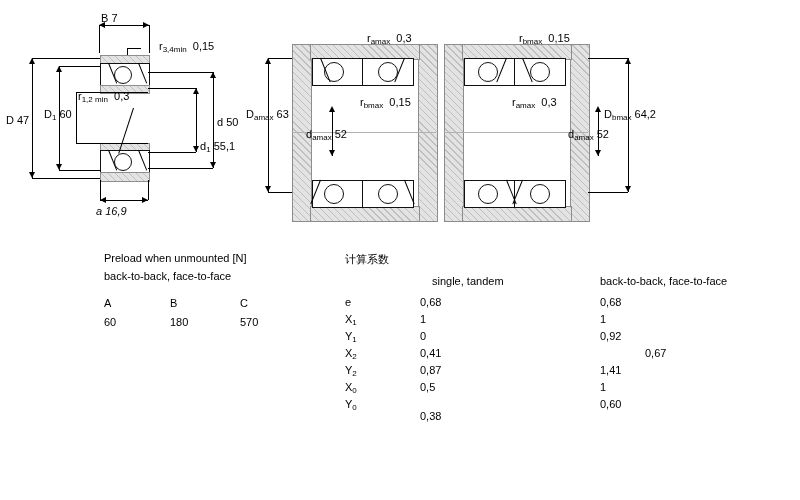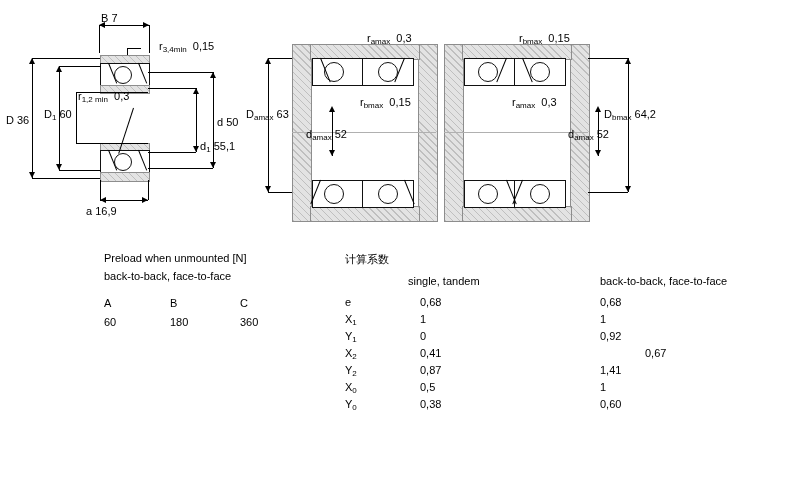--- a/index.html
+++ b/index.html
@@ -70,21 +70,21 @@
     <div class="ln hl" style="left:76px;top:143px;width:72px;"></div>
     <div class="ln vl" style="left:76px;top:92px;height:51px;"></div>
 
     <div class="ln" style="left:133px;top:108px;width:1px;height:48px;transform:rotate(18deg);transform-origin:top center;"></div>
 
     <div class="ln vl" style="left:32px;top:58px;height:120px;"></div>
     <div class="arrowhead ah-up" style="left:29px;top:58px;"></div>
     <div class="arrowhead ah-down" style="left:29px;top:172px;"></div>
     <div class="ln hl" style="left:32px;top:58px;width:68px;"></div>
     <div class="ln hl" style="left:32px;top:178px;width:68px;"></div>
-    <div class="lbl" style="left:6px;top:114px;">D 36</div>
+    <div class="lbl" style="left:6px;top:114px;">D 47</div>
 
     <div class="ln vl" style="left:59px;top:66px;height:104px;"></div>
     <div class="arrowhead ah-up" style="left:56px;top:66px;"></div>
     <div class="arrowhead ah-down" style="left:56px;top:164px;"></div>
     <div class="ln hl" style="left:59px;top:66px;width:42px;"></div>
     <div class="ln hl" style="left:59px;top:170px;width:42px;"></div>
     <div class="lbl" style="left:32px;top:108px;padding-left:12px;"><span>D</span><span class="sub">1</span>&nbsp;<span>60</span></div>
 
     <div class="lbl" style="left:78px;top:90px;"><span>r</span><span class="sub">1,2 min</span>&nbsp;&nbsp;<span>0,3</span></div>
 
@@ -100,21 +100,21 @@
     <div class="arrowhead ah-down" style="left:193px;top:146px;"></div>
     <div class="ln hl" style="left:148px;top:88px;width:48px;"></div>
     <div class="ln hl" style="left:148px;top:152px;width:48px;"></div>
     <div class="lbl" style="left:200px;top:140px;"><span>d</span><span class="sub">1</span>&nbsp;<span>55,1</span></div>
 
     <div class="ln hl" style="left:100px;top:200px;width:48px;"></div>
     <div class="arrowhead ah-left" style="left:100px;top:197px;"></div>
     <div class="arrowhead ah-right" style="left:142px;top:197px;"></div>
     <div class="ln vl" style="left:100px;top:180px;height:20px;"></div>
     <div class="ln vl" style="left:148px;top:180px;height:20px;"></div>
-    <div class="lbl" style="left:86px;top:205px;">a 16,9</div>
+    <div class="lbl" style="left:96px;top:205px;font-style:italic;">a 16,9</div>
   </div>
 
   <div>
 
     <div class="hatch" style="left:292px;top:44px;width:18px;height:176px;"></div>
     <div class="hatch" style="left:418px;top:44px;width:18px;height:176px;"></div>
     <div class="hatch" style="left:310px;top:44px;width:108px;height:14px;"></div>
     <div class="hatch" style="left:310px;top:206px;width:108px;height:14px;"></div>
 
     <div class="ringbox" style="left:312px;top:58px;width:50px;height:26px;"></div>
@@ -189,26 +189,26 @@
   </div>
 
   <div>
     <div class="lbl" style="left:104px;top:252px;font-weight:normal;">Preload when unmounted [N]</div>
     <div class="lbl" style="left:104px;top:270px;">back-to-back, face-to-face</div>
     <div class="lbl" style="left:104px;top:297px;">A</div>
     <div class="lbl" style="left:170px;top:297px;">B</div>
     <div class="lbl" style="left:240px;top:297px;">C</div>
     <div class="lbl" style="left:104px;top:316px;">60</div>
     <div class="lbl" style="left:170px;top:316px;">180</div>
-    <div class="lbl" style="left:240px;top:316px;">360</div>
+    <div class="lbl" style="left:240px;top:316px;">570</div>
   </div>
 
   <div>
     <div class="lbl" style="left:345px;top:252px;">计算系数</div>
-    <div class="lbl" style="left:408px;top:275px;">single, tandem</div>
+    <div class="lbl" style="left:432px;top:275px;">single, tandem</div>
     <div class="lbl" style="left:600px;top:275px;">back-to-back, face-to-face</div>
 
     <div class="lbl" style="left:345px;top:296px;"><span>e</span><span class="sub"></span></div>
     <div class="lbl" style="left:420px;top:296px;">0,68</div>
     <div class="lbl" style="left:600px;top:296px;">0,68</div>
 
     <div class="lbl" style="left:345px;top:313px;"><span>X</span><span class="sub">1</span></div>
     <div class="lbl" style="left:420px;top:313px;">1</div>
     <div class="lbl" style="left:600px;top:313px;">1</div>
 
@@ -222,17 +222,17 @@
 
     <div class="lbl" style="left:345px;top:364px;"><span>Y</span><span class="sub">2</span></div>
     <div class="lbl" style="left:420px;top:364px;">0,87</div>
     <div class="lbl" style="left:600px;top:364px;">1,41</div>
 
     <div class="lbl" style="left:345px;top:381px;"><span>X</span><span class="sub">0</span></div>
     <div class="lbl" style="left:420px;top:381px;">0,5</div>
     <div class="lbl" style="left:600px;top:381px;">1</div>
 
     <div class="lbl" style="left:345px;top:398px;"><span>Y</span><span class="sub">0</span></div>
-    <div class="lbl" style="left:420px;top:398px;">0,38</div>
+    <div class="lbl" style="left:420px;top:410px;">0,38</div>
     <div class="lbl" style="left:600px;top:398px;">0,60</div>
   </div>
 
 </div>
 
 </body></html>

